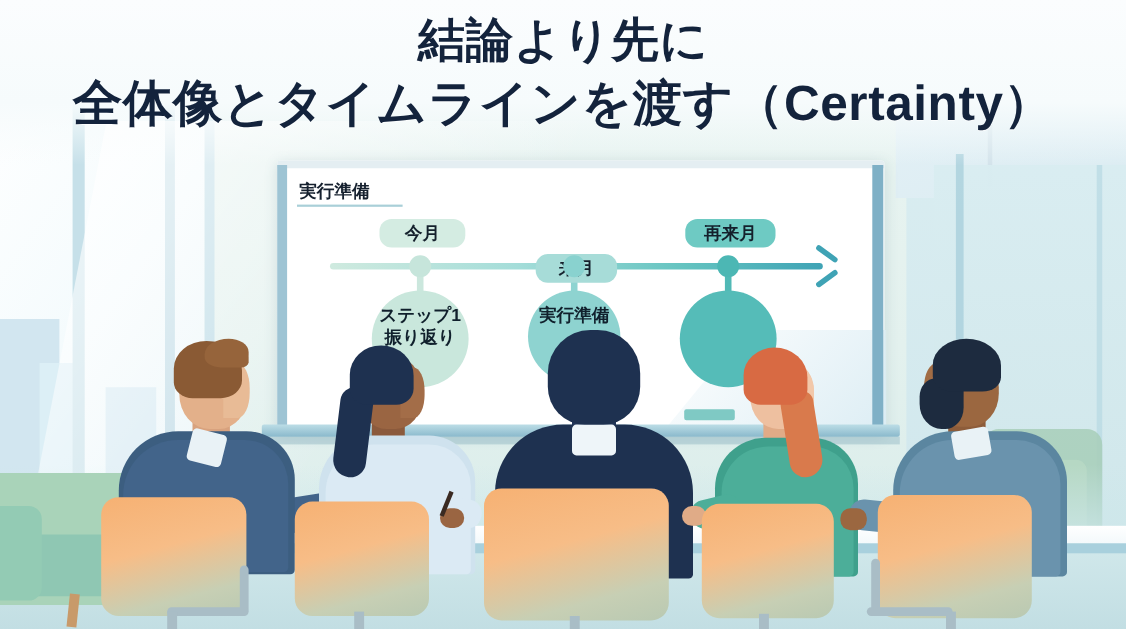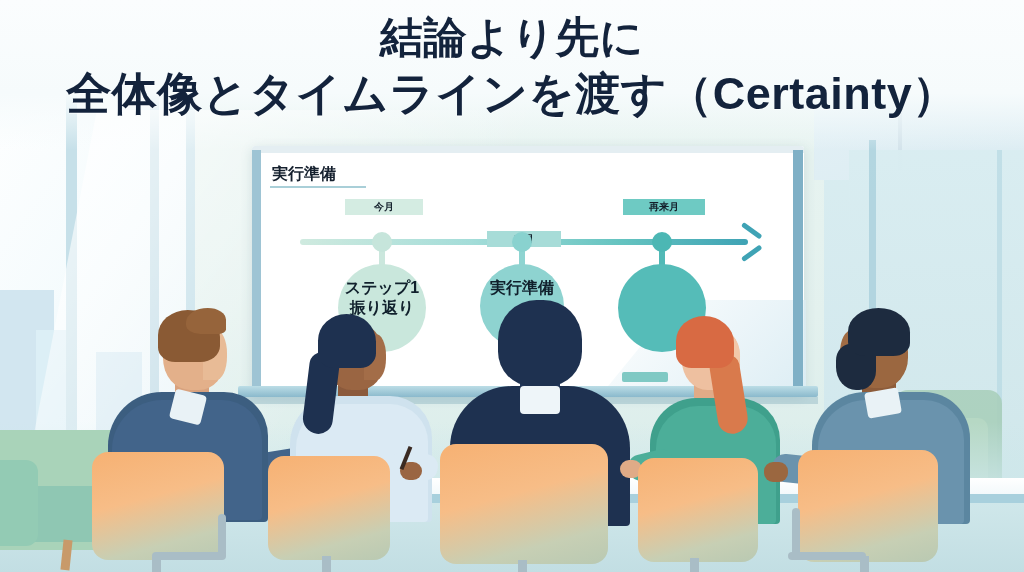--- a/index.html
+++ b/index.html
@@ -78,23 +78,23 @@
   .board-ledge-shadow{position:absolute;left:238px;top:397px;width:580px;height:7px;
     background:rgba(120,165,182,.35);z-index:16;}
 
   
   .board-heading{position:absolute;left:272px;top:164px;z-index:20;
     font-size:16px;font-weight:700;color:#15202e;}
   .board-heading-rule{position:absolute;left:270px;top:186px;width:96px;height:2px;
     background:#a9cfd8;z-index:20;}
 
   
-  .chip{position:absolute;top:199px;height:16px;border-radius:0;z-index:21;
+  .chip{position:absolute;top:199px;height:26px;border-radius:11px;z-index:21;
     display:flex;align-items:center;justify-content:center;
-    font-size:10px;font-weight:700;color:#14202c;}
+    font-size:16px;font-weight:700;color:#14202c;}
   .chip1{left:345px;width:78px;background:#d4ece2;}
   .chip2{left:487px;width:74px;background:#a7dcd8;margin-top:32px;}
   .chip3{left:623px;width:82px;background:#6ecac3;}
 
   
   .tl-line{position:absolute;left:300px;top:239px;width:448px;height:6px;z-index:19;border-radius:3px;
     background:linear-gradient(90deg,#cfeadf 0%,#a4ddd9 38%,#64c3c0 72%,#3fa3b5 100%);}
   .tl-arrow{position:absolute;left:736px;top:230px;width:26px;height:24px;z-index:19;}
   .tl-arrow:before,.tl-arrow:after{content:"";position:absolute;left:2px;width:23px;height:5px;
     background:#3fa3b5;border-radius:3px;}

